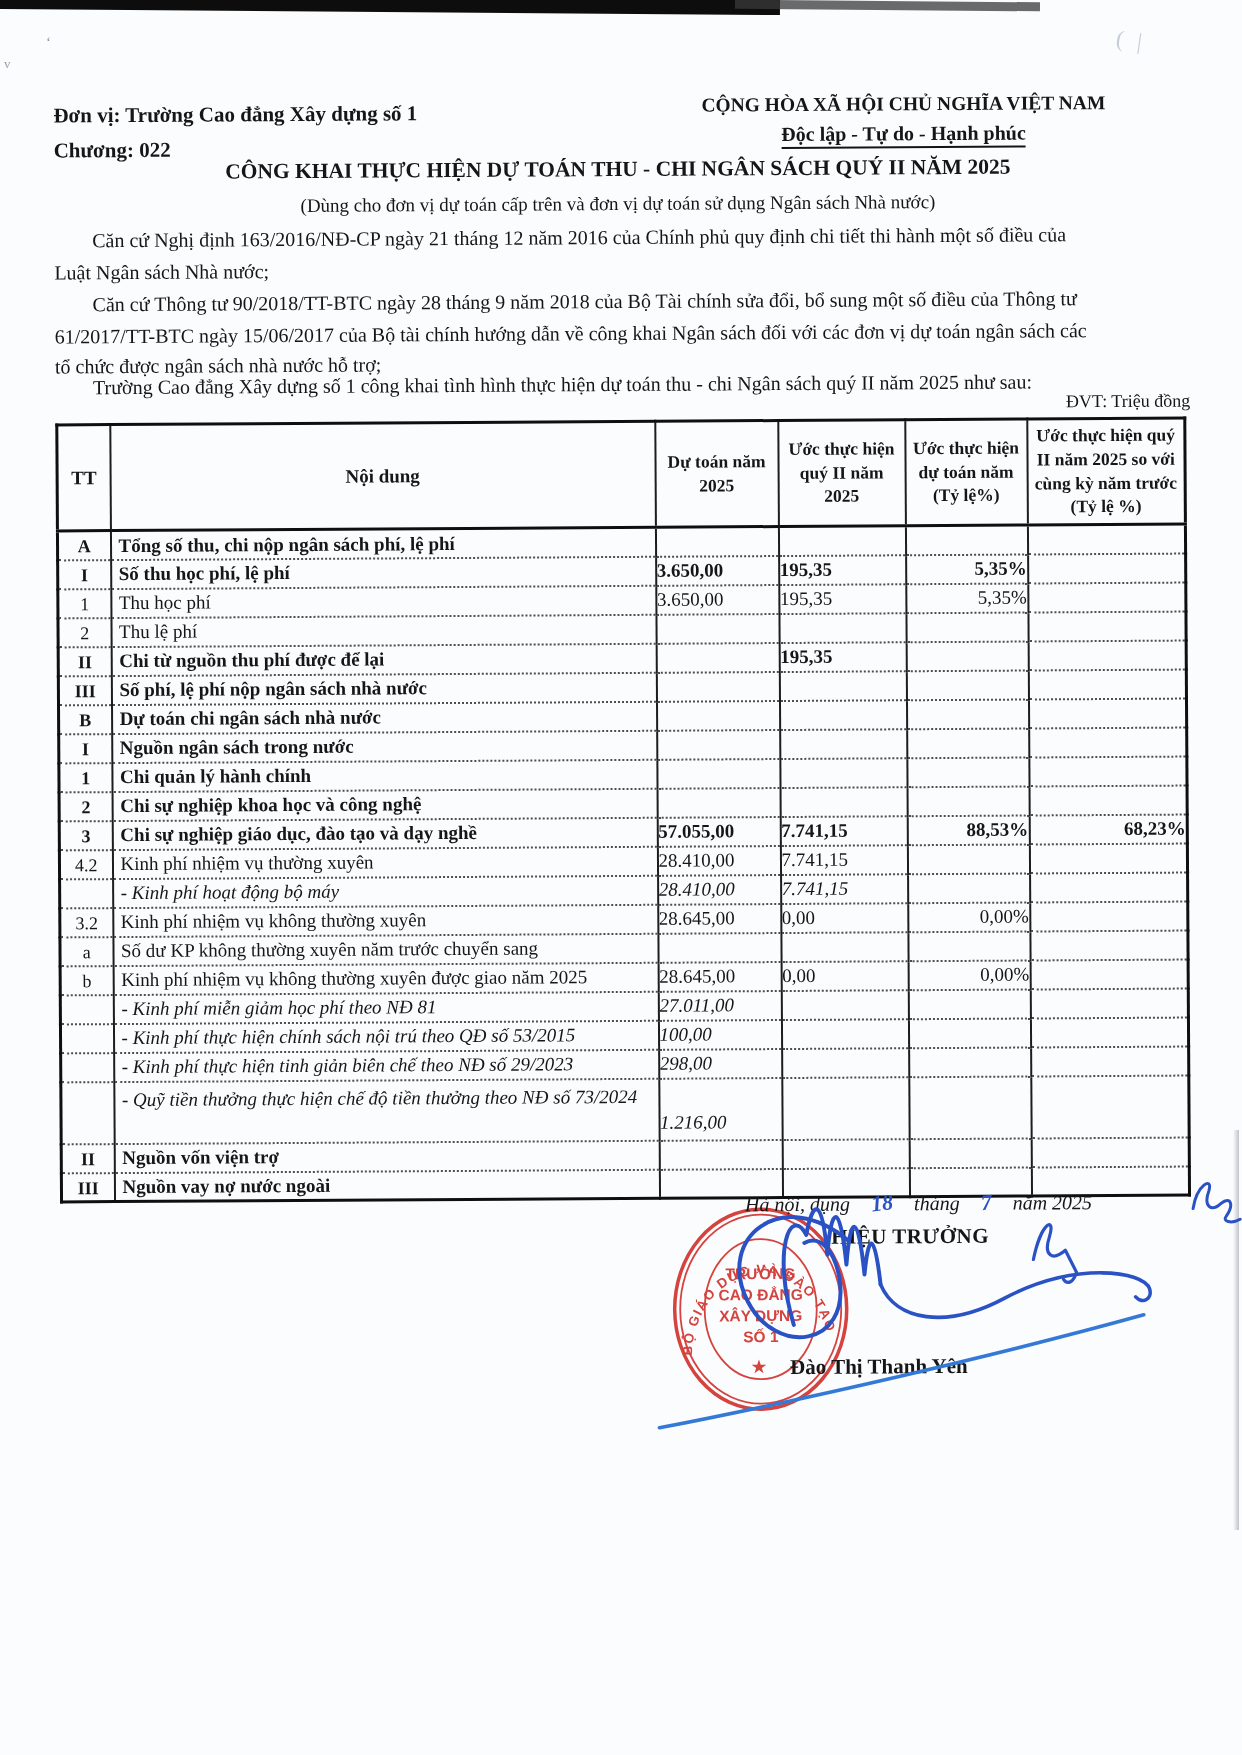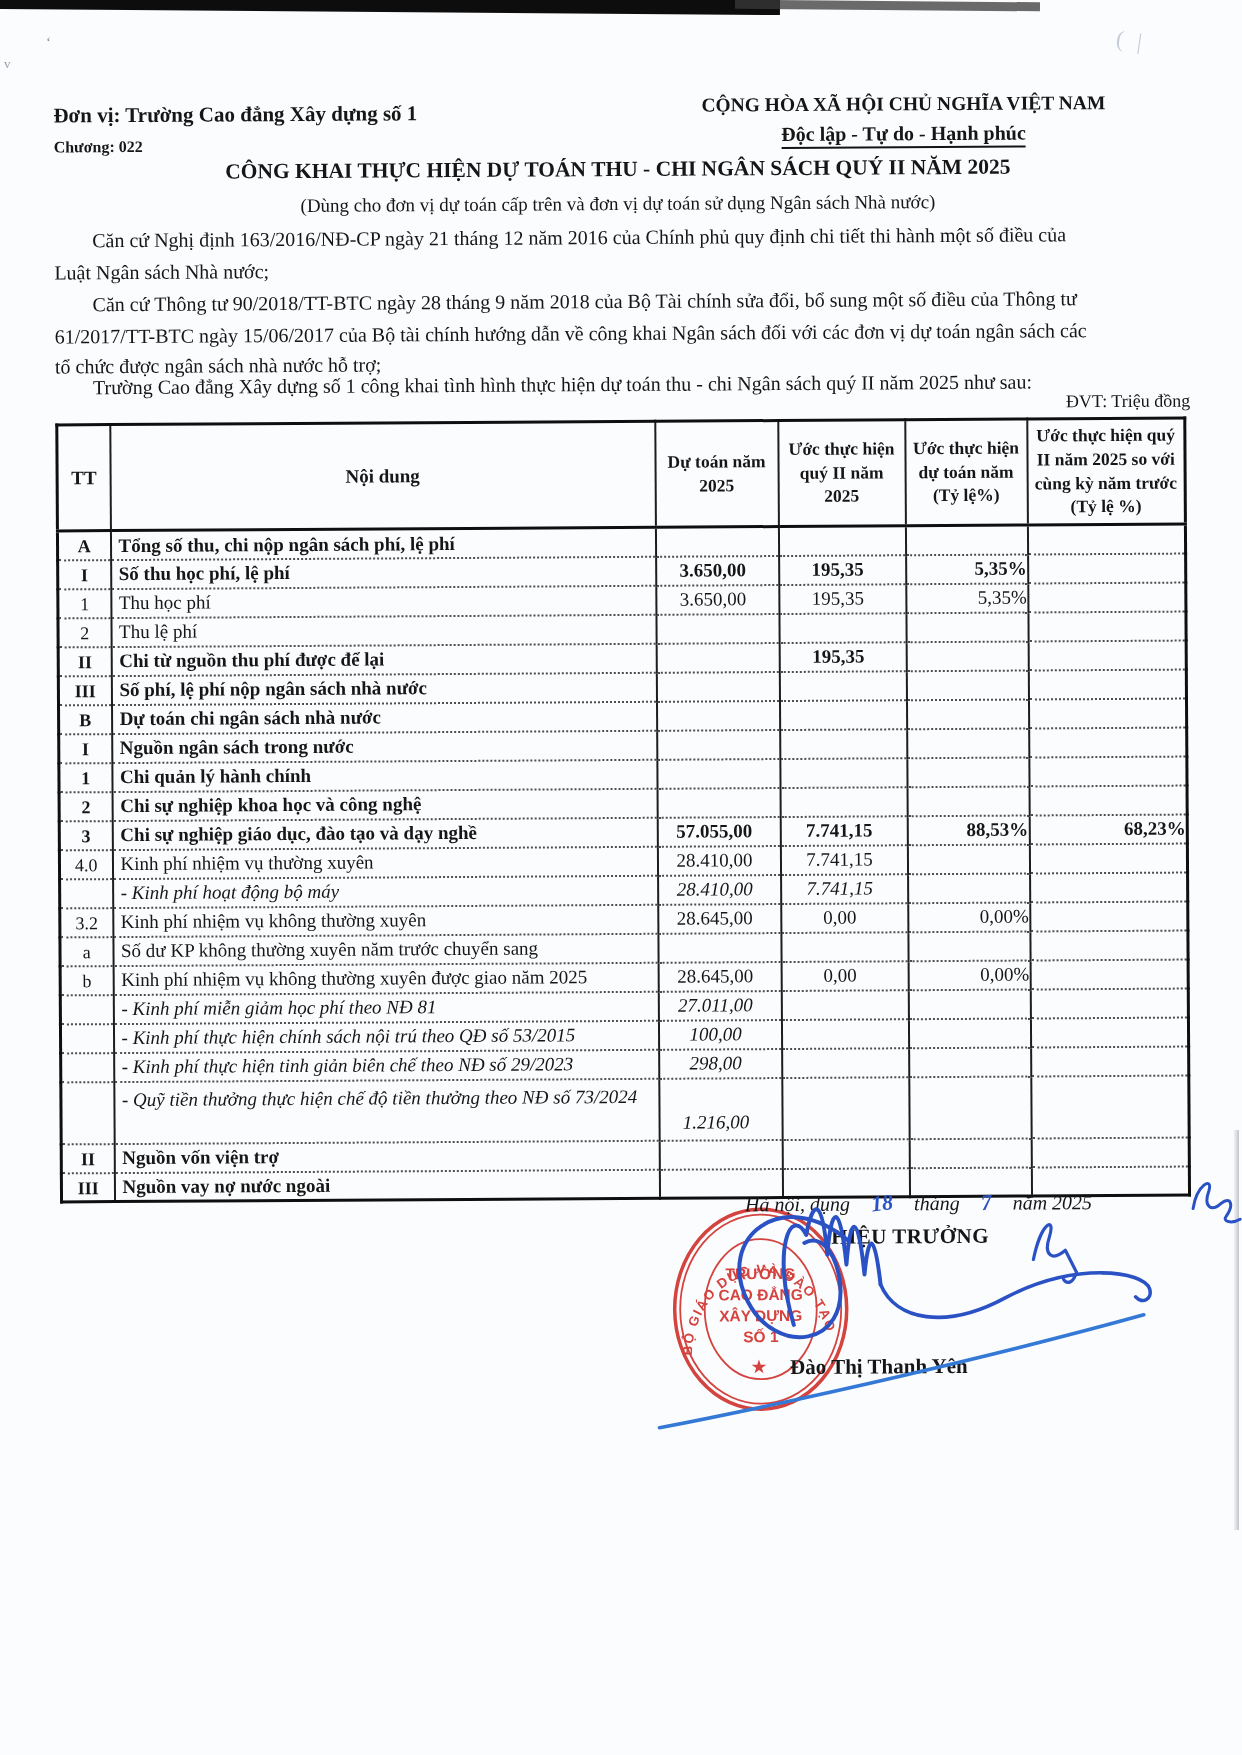--- a/index.html
+++ b/index.html
@@ -15,21 +15,21 @@
   .scanbar  { position:absolute; left:-10px; top:-3px; width:790px; height:15px; background:#0d0d0d; transform:rotate(0.45deg); }
   .scanbar2 { position:absolute; left:735px; top:1px;  width:305px; height:9px;  background:#3a3a3a; opacity:.75; transform:rotate(0.5deg); }
   .crease   { position:absolute; left:1233px; top:1130px; width:6px; height:400px;
               background:linear-gradient(to right, rgba(120,128,140,0), rgba(120,128,140,.45)); }
   .corner-mark { position:absolute; left:1116px; top:28px; color:#c6ccd8; font-size:23px; transform:rotate(8deg); letter-spacing:4px; }
   .tick1 { position:absolute; left:46px; top:34px;  color:#8d919b; font-size:15px; }
   .tick2 { position:absolute; left:4px;  top:56px;  color:#9aa0aa; font-size:13px; }
 
   
   .unit-label    { left:57px;  top:100px; font-size:21px; font-weight:700; }
-  .chapter-label { left:57px;  top:135px; font-size:16px; font-weight:700; }
+  .chapter-label { left:57px;  top:135px; font-size:21px; font-weight:700; }
   .motto-wrap    { left:627px; top:95px;  width:560px; text-align:center; }
   .motto1 { font-size:19.5px; font-weight:700; white-space:nowrap; }
   .motto2 { display:inline-block; margin-top:7px; font-size:20px; font-weight:700;
             border-bottom:2px solid #141414; padding-bottom:1px; white-space:nowrap; }
   .doc-title    { left:0; top:157px; width:1242px; text-align:center; font-size:21.5px; font-weight:700; }
   .doc-subtitle { left:0; top:193px; width:1242px; text-align:center; font-size:19px; }
   .pline { font-size:20px; }
   .dvt-note { left:900px; top:394px; width:292px; text-align:right; font-size:18px; }
 
   
@@ -41,21 +41,21 @@
     overflow:hidden;
   }
   #budget-table thead th { border-bottom:3px solid #0f0f0f; height:97px;
     font-size:17.5px; font-weight:700; line-height:1.35; vertical-align:middle; padding:3px 2px; text-align:center; }
   #budget-table thead th:nth-child(1), #budget-table thead th:nth-child(2) { font-size:19px; }
   #budget-table tbody tr { height:29px; }
   #budget-table tbody tr.tall { height:62px; }
   #budget-table td { font-size:19px; line-height:1.12; padding:0; vertical-align:middle; }
   #budget-table td:nth-child(1) { text-align:center; vertical-align:bottom; padding-bottom:2px; font-size:18px; }
   #budget-table td:nth-child(2) { text-align:left; padding-left:7px; }
-  #budget-table td:nth-child(3), #budget-table td:nth-child(4) { text-align:center; padding-right:9px; }
+  #budget-table td:nth-child(3), #budget-table td:nth-child(4) { text-align:left; padding-right:9px; }
   #budget-table td:nth-child(5), #budget-table td:nth-child(6) { text-align:right; }
   #budget-table tr.bold td { font-weight:700; }
   #budget-table tr.italic td { font-style:italic; }
   #budget-table tr.tall td:nth-child(2) { vertical-align:top; padding-top:3px; line-height:1.5; white-space:normal; }
   #budget-table tr.tall td:nth-child(3) { vertical-align:bottom; padding-bottom:6px; }
 
   
   .date-line { left:742px; top:1192px; font-size:20px; font-style:italic; z-index:5; }
   .date-line .ink { color:#2a52c4; font-weight:700; font-size:22px; margin:0 16px; display:inline-block; transform:rotate(-6deg); }
   .signer-title { left:828px; top:1226px; font-size:21px; font-weight:700; letter-spacing:.5px; z-index:5; }
@@ -201,21 +201,21 @@
           </tr>
           <tr class="bold">
             <td>3</td>
             <td>Chi sự nghiệp giáo dục, đào tạo và dạy nghề</td>
             <td>57.055,00</td>
             <td>7.741,15</td>
             <td>88,53%</td>
             <td>68,23%</td>
           </tr>
           <tr class="regular">
-            <td>4.0</td>
+            <td>4.2</td>
             <td>Kinh phí nhiệm vụ thường xuyên</td>
             <td>28.410,00</td>
             <td>7.741,15</td>
             <td></td>
             <td></td>
           </tr>
           <tr class="italic">
             <td></td>
             <td>- Kinh phí hoạt động bộ máy</td>
             <td>28.410,00</td>

